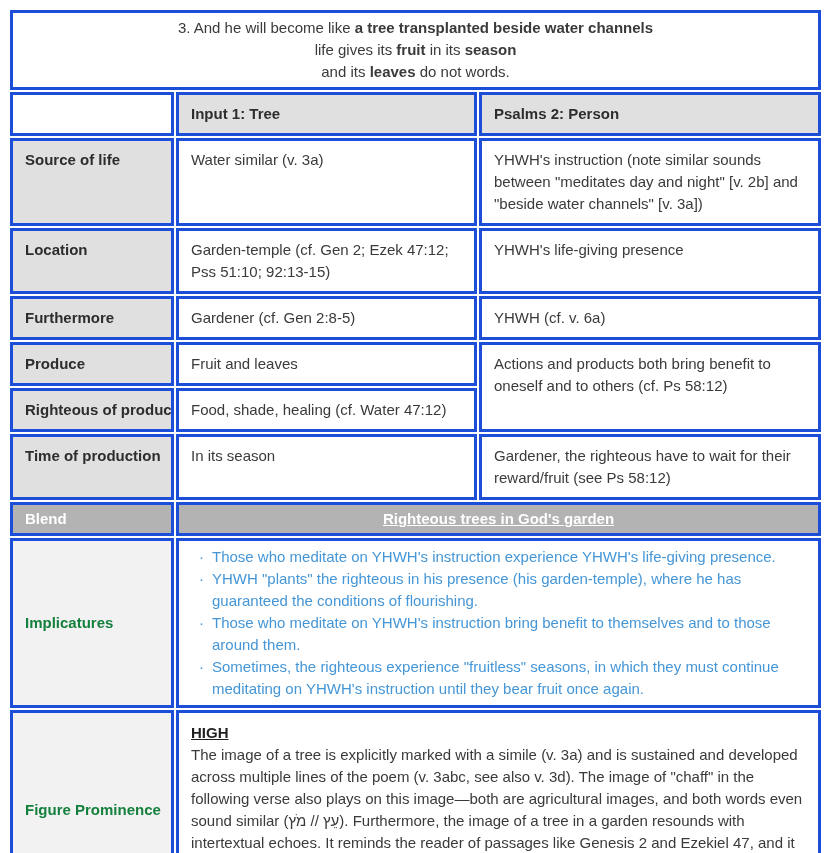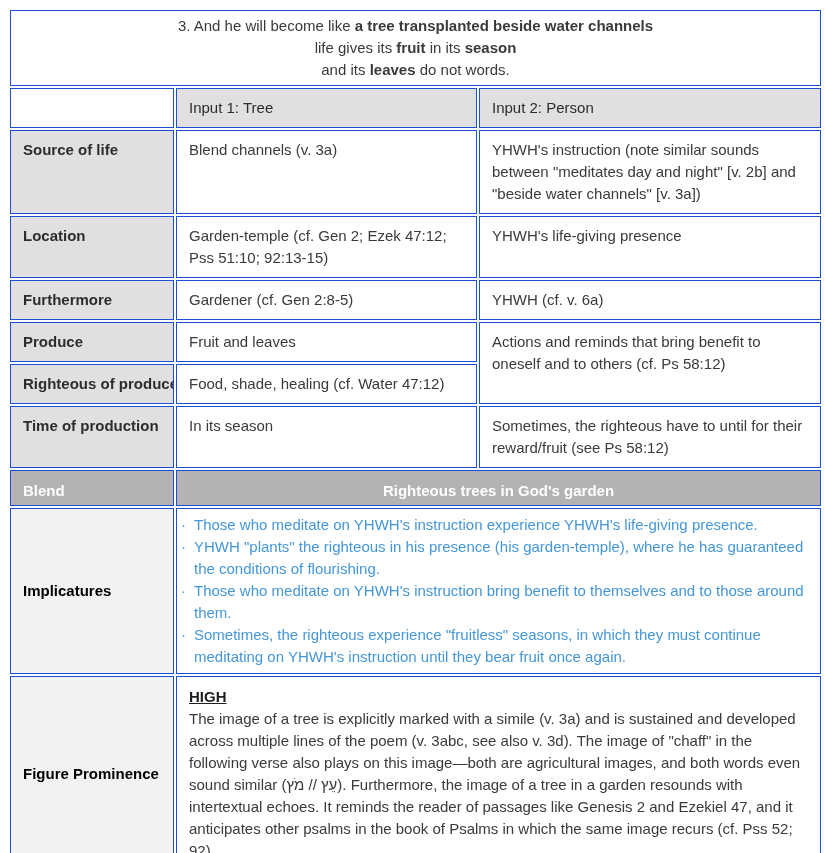--- a/index.html
+++ b/index.html
@@ -14,63 +14,63 @@
   table.blend-table {
     width: 809px;
     table-layout: fixed;
     border-collapse: separate;
     border-spacing: 2px;
   }
   col.c-label  { width: 164px; }
   col.c-input1 { width: 301px; }
   col.c-input2 { width: 342px; }
   th, td {
-    border: 1px solid #1d4ed8;
+    border: 3px solid #1d4ed8;
     padding: 8px 12px;
     vertical-align: top;
     text-align: left;
     line-height: 22px;
     font-weight: 400;
     background: #ffffff;
     overflow: hidden;
   }
   td.verse-cell {
     text-align: center;
     padding: 4px 12px;
   }
   td.verse-cell .vline { line-height: 22px; }
   .b { font-weight: 700; }
   th.colhead {
     background: #e0e0e0;
-    font-weight: 400;
+    font-weight: 700;
     color: #2d2d2d;
   }
   th.rowlabel {
     background: #e0e0e0;
     font-weight: 700;
     color: #2d2d2d;
     white-space: nowrap;
     margin-left: 25px;
   }
   th.rowlabel-light {
     background: #f2f2f2;
     font-weight: 700;
-    color: #000000;
+    color: #15803d;
     white-space: nowrap;
     vertical-align: middle;
   }
   tr.blend-row th, tr.blend-row td {
     background: #b3b3b3;
     color: #ffffff;
     font-weight: 700;
-    padding-top: 9px;
+    padding-top: 3px;
     padding-bottom: 3px;
   }
-  tr.blend-row td.blend-value { text-align: center; }
-  td.implicatures-cell { color: #4596d7; padding: 5px 0; }
+  tr.blend-row td.blend-value { text-align: center; text-decoration: underline; }
+  td.implicatures-cell { color: #4596d7; padding: 5px 16px; }
   ul.impl-list {
     margin: 0;
     padding: 0;
     list-style: none;
   }
   ul.impl-list li {
     position: relative;
     padding-left: 17px;
   }
   ul.impl-list li::before {
@@ -97,56 +97,56 @@
     <td colspan="3" class="verse-cell">
       <div class="vline"><span>3. And he will become like </span><span class="b">a tree transplanted beside water channels</span></div>
       <div class="vline"><span>life gives its </span><span class="b">fruit</span><span> in its </span><span class="b">season</span></div>
       <div class="vline"><span>and its </span><span class="b">leaves</span><span> do not words.</span></div>
     </td>
   </tr>
 
   <tr>
     <td></td>
     <th class="colhead">Input 1: Tree</th>
-    <th class="colhead">Input 2: Person</th>
+    <th class="colhead">Psalms 2: Person</th>
   </tr>
 
   <tr>
     <th class="rowlabel">Source of life</th>
-    <td>Blend channels (v. 3a)</td>
+    <td>Water similar (v. 3a)</td>
     <td>YHWH's instruction (note similar sounds between "meditates day and night" [v. 2b] and "beside water channels" [v. 3a])</td>
   </tr>
 
   <tr>
     <th class="rowlabel">Location</th>
     <td>Garden-temple (cf. Gen 2; Ezek 47:12; Pss 51:10; 92:13-15)</td>
     <td>YHWH's life-giving presence</td>
   </tr>
 
   <tr>
     <th class="rowlabel">Furthermore</th>
     <td>Gardener (cf. Gen 2:8-5)</td>
     <td>YHWH (cf. v. 6a)</td>
   </tr>
 
   <tr>
     <th class="rowlabel">Produce</th>
     <td>Fruit and leaves</td>
-    <td rowspan="2">Actions and reminds that bring benefit to oneself and to others (cf. Ps 58:12)</td>
+    <td rowspan="2">Actions and products both bring benefit to oneself and to others (cf. Ps 58:12)</td>
   </tr>
 
   <tr>
     <th class="rowlabel">Righteous of produce</th>
     <td>Food, shade, healing (cf. Water 47:12)</td>
   </tr>
 
   <tr>
     <th class="rowlabel">Time of production</th>
     <td>In its season</td>
-    <td>Sometimes, the righteous have to until for their reward/fruit (see Ps 58:12)</td>
+    <td>Gardener, the righteous have to wait for their reward/fruit (see Ps 58:12)</td>
   </tr>
 
   <tr class="blend-row">
     <th>Blend</th>
     <td colspan="2" class="blend-value">Righteous trees in God's garden</td>
   </tr>
 
   <tr>
     <th class="rowlabel-light">Implicatures</th>
     <td colspan="2" class="implicatures-cell">

